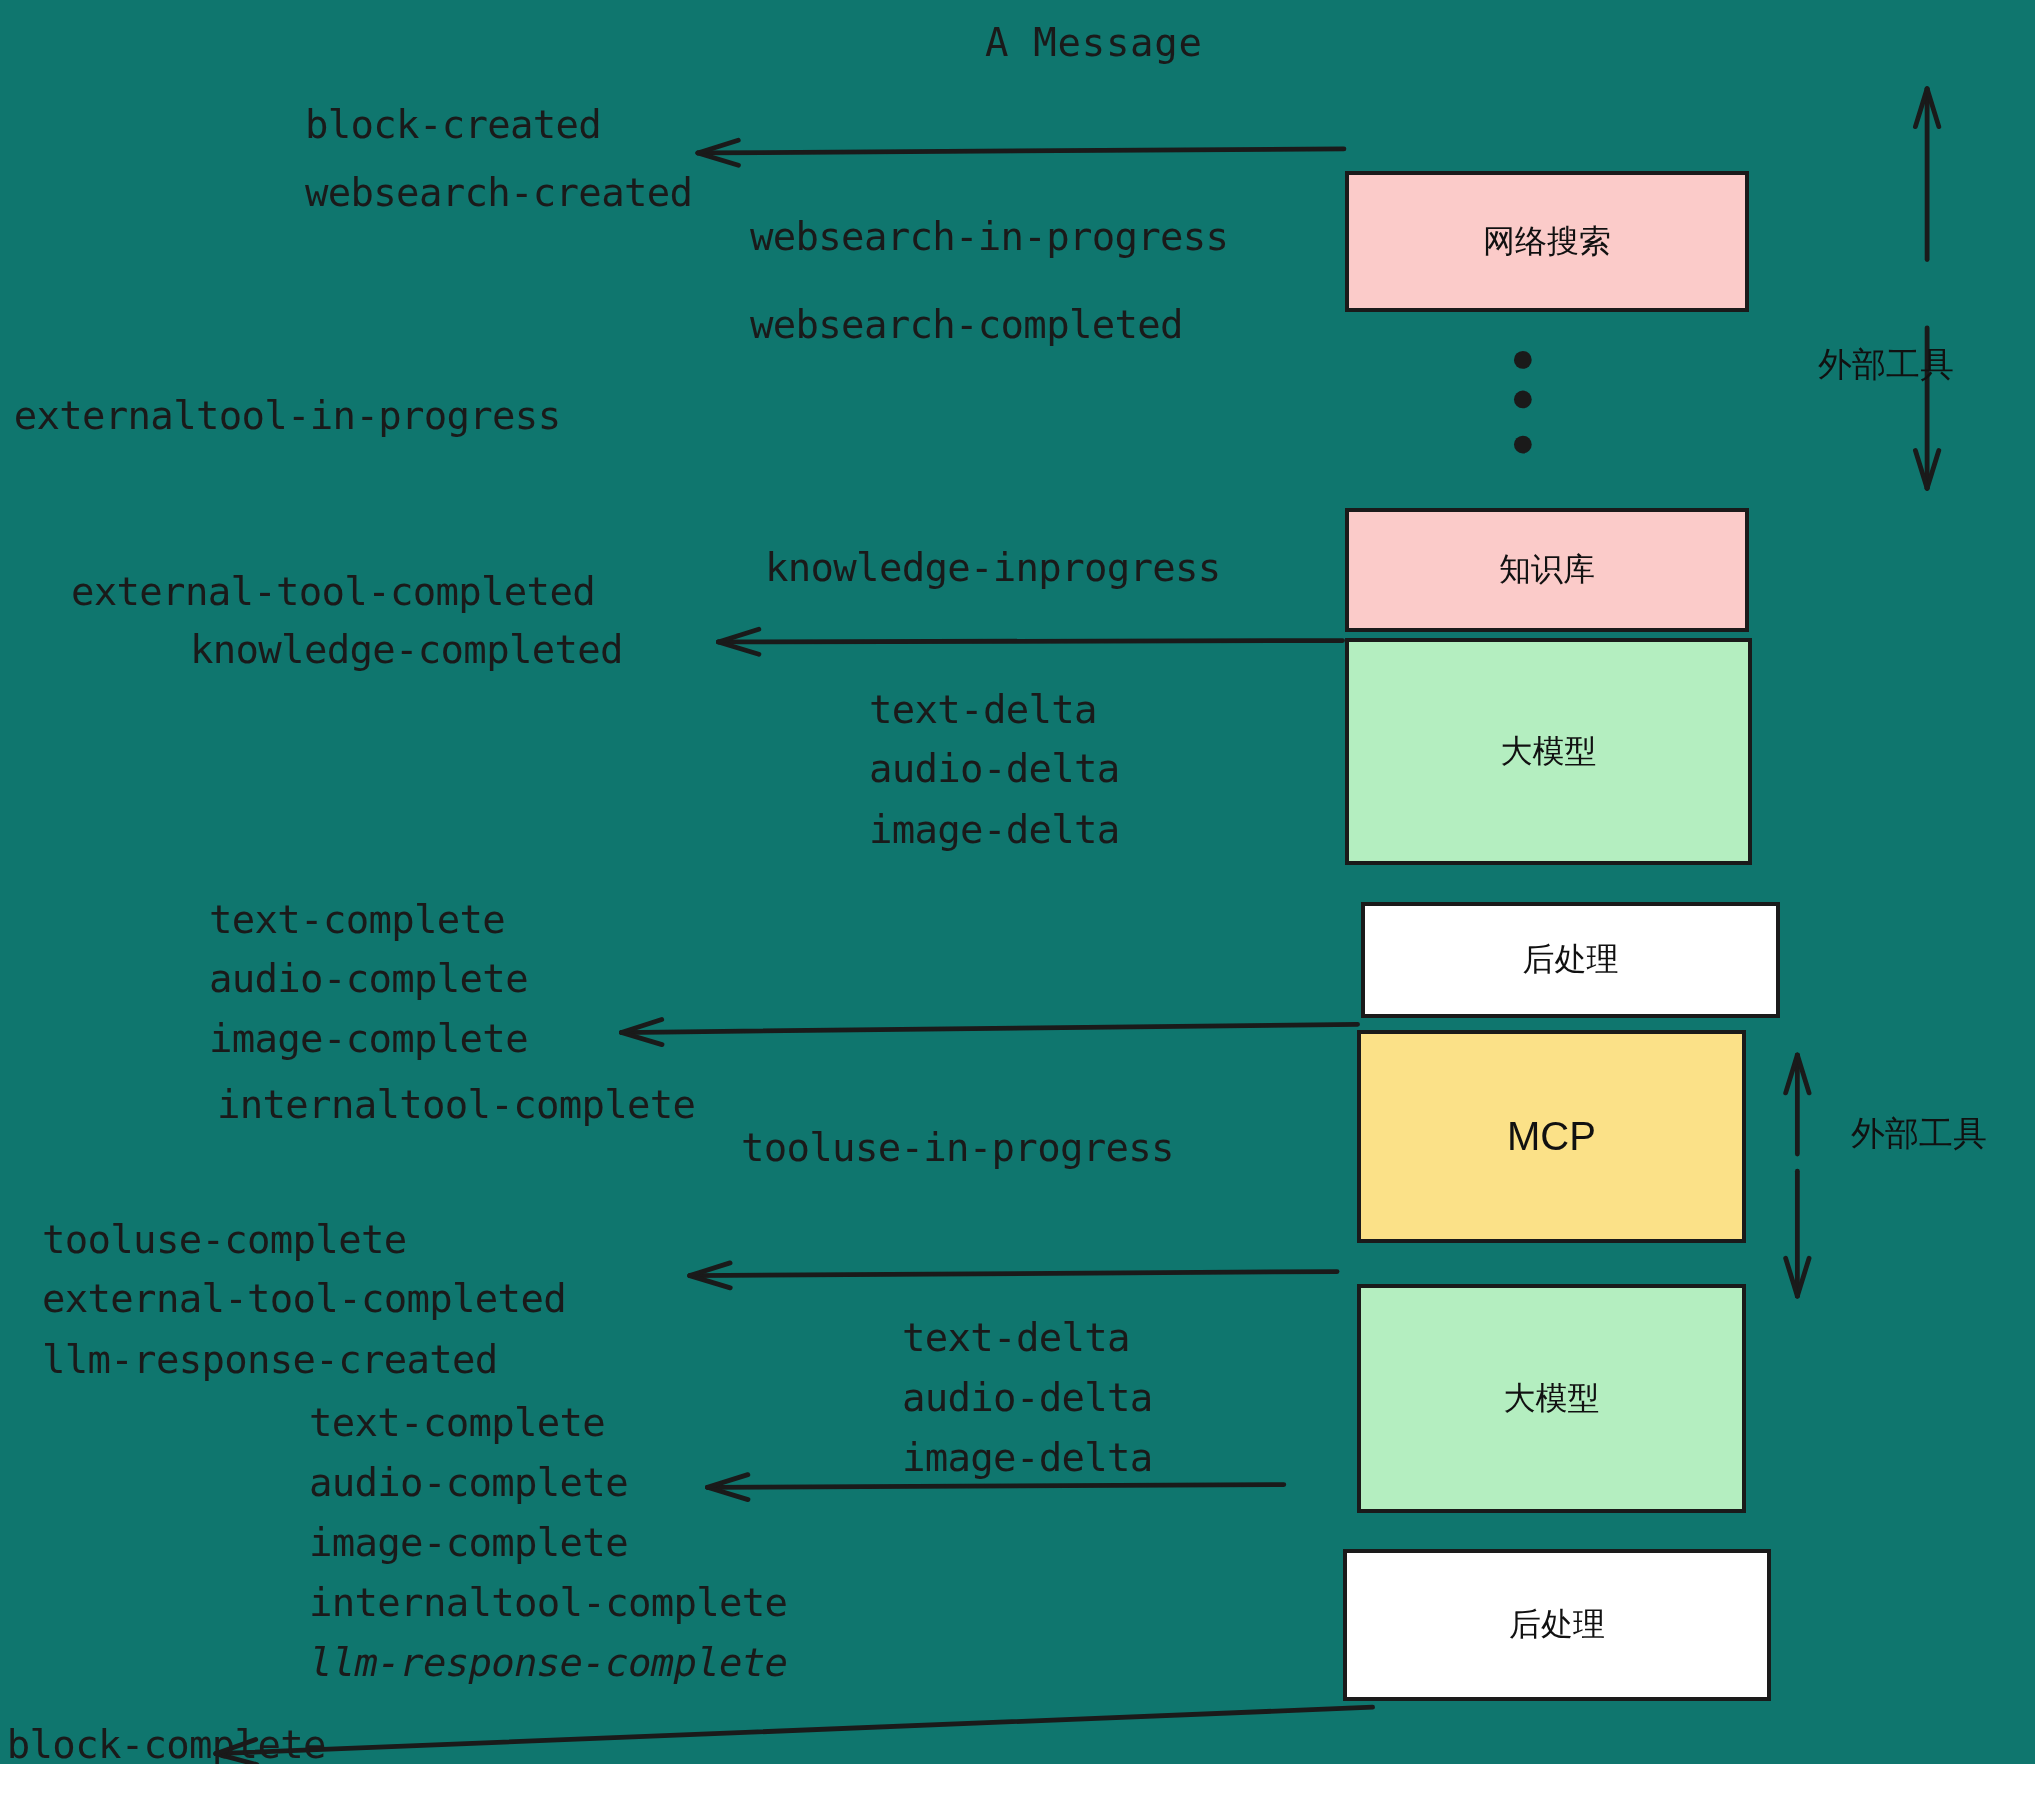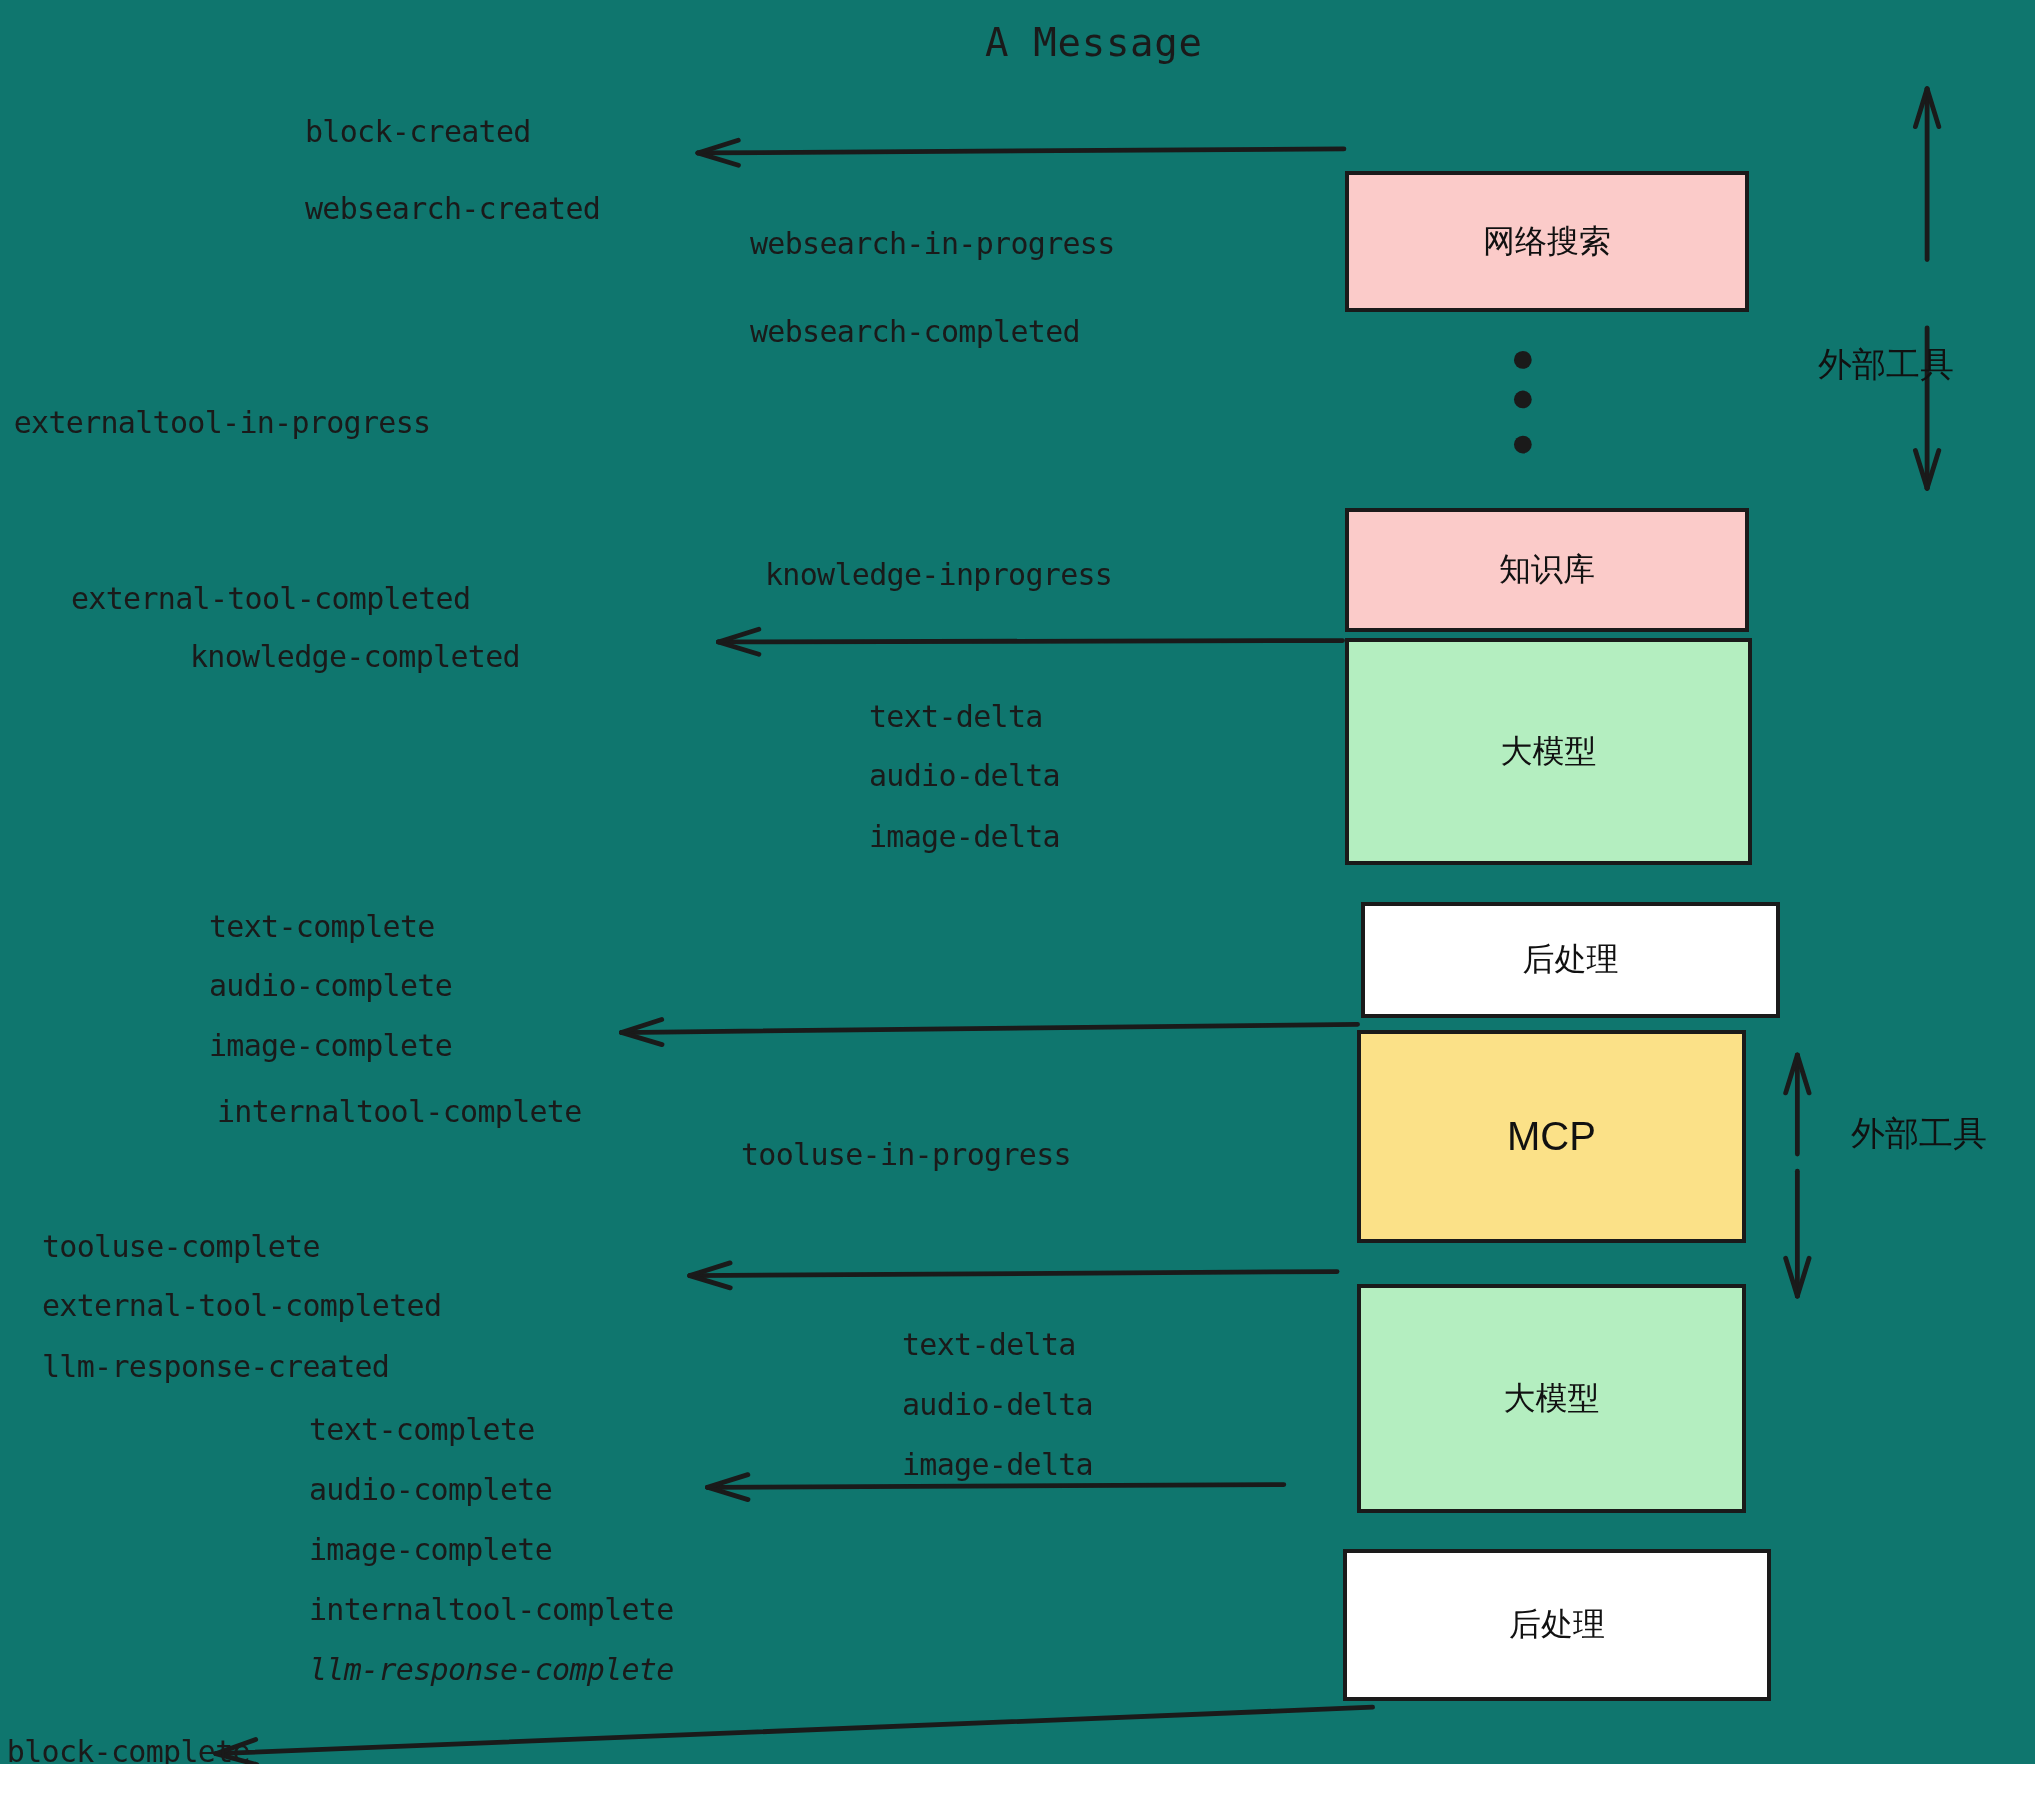--- a/index.html
+++ b/index.html
@@ -1,21 +1,21 @@
 <!DOCTYPE html>
 <html style="font-size:11px"><head>
 <meta charset="utf-8">
 <style>
   html,body{margin:0;padding:0;background:#ffffff;}
   #stage{position:relative;width:2035px;height:1764px;background:#0f766e;
          font-family:"DejaVu Sans Mono","Liberation Mono",monospace;overflow:hidden;}
   svg.layer{position:absolute;left:0;top:0;width:2035px;height:1796px;}
   .evt{position:absolute;white-space:pre;color:#1a1a1a;
        font-family:"DejaVu Sans Mono","Liberation Mono",monospace;
-       font-size:30px;line-height:1;letter-spacing:-0.7px;margin-top:12px;}
+       font-size:39px;line-height:1;letter-spacing:-0.7px;}
   .title{position:absolute;white-space:pre;color:#1a1a1a;
        font-family:"DejaVu Sans Mono","Liberation Mono",monospace;
        font-size:39px;line-height:1;letter-spacing:0.7px;}
   .boxlabel{position:absolute;display:flex;align-items:center;justify-content:center;
        color:#111;font-family:"DejaVu Sans","Liberation Sans",sans-serif;
        font-size:32px;white-space:pre;}
   .mcplabel{font-family:Liberation Sans, sans-serif;font-size:40px;}
   .sidelabel{position:absolute;white-space:pre;color:#111;
        font-family:"DejaVu Sans","Liberation Sans",sans-serif;font-size:34px;line-height:1;}
   .node{position:absolute;box-sizing:border-box;border:4.1px solid #1a1a1a;}
@@ -109,21 +109,21 @@
       <div class="node boxlabel" style="left: 1345px; top: 171px; width: 404px; height: 141px; background: rgb(251, 203, 201); border-color: rgb(26, 26, 26);">网络搜索</div>
       <div class="node boxlabel" style="left: 1345px; top: 508px; width: 404px; height: 124px; background: rgb(251, 203, 201); border-color: rgb(26, 26, 26);">知识库</div>
       <div class="node boxlabel" style="left: 1345px; top: 638px; width: 407px; height: 227px; background: rgb(180, 238, 192); border-color: rgb(26, 26, 26);">大模型</div>
       <div class="node boxlabel" style="left: 1361px; top: 902px; width: 419px; height: 116px; background: rgb(255, 255, 255); border-color: rgb(26, 26, 26);">后处理</div>
       <div class="node boxlabel mcplabel" style="left: 1357px; top: 1030px; width: 389px; height: 213px; background: rgb(251, 225, 136); border-color: rgb(26, 26, 26);">MCP</div>
       <div class="node boxlabel" style="left: 1357px; top: 1284px; width: 389px; height: 229px; background: rgb(180, 238, 192); border-color: rgb(26, 26, 26);">大模型</div>
       <div class="node boxlabel" style="left: 1343px; top: 1549px; width: 428px; height: 152px; background: rgb(255, 255, 255); border-color: rgb(26, 26, 26);">后处理</div>
     </div>
   <div id="event-layer">
       <div class="evt" style="left: 305px; top: 105px;">block-created</div>
-      <div class="evt" style="left: 305px; top: 182px;">websearch-created</div>
+      <div class="evt" style="left: 305px; top: 173px;">websearch-created</div>
       <div class="evt" style="left: 750px; top: 217px;">websearch-in-progress</div>
       <div class="evt" style="left: 750px; top: 305px;">websearch-completed</div>
       <div class="evt" style="left: 13.7px; top: 396px;">externaltool-in-progress</div>
       <div class="evt" style="left: 765px; top: 548px;">knowledge-inprogress</div>
       <div class="evt" style="left: 71px; top: 572px;">external-tool-completed</div>
       <div class="evt" style="left: 190px; top: 630px;">knowledge-completed</div>
       <div class="evt" style="left: 869px; top: 690px;">text-delta</div>
       <div class="evt" style="left: 869px; top: 749px;">audio-delta</div>
       <div class="evt" style="left: 869px; top: 810px;">image-delta</div>
       <div class="evt" style="left: 209px; top: 900px;">text-complete</div>

